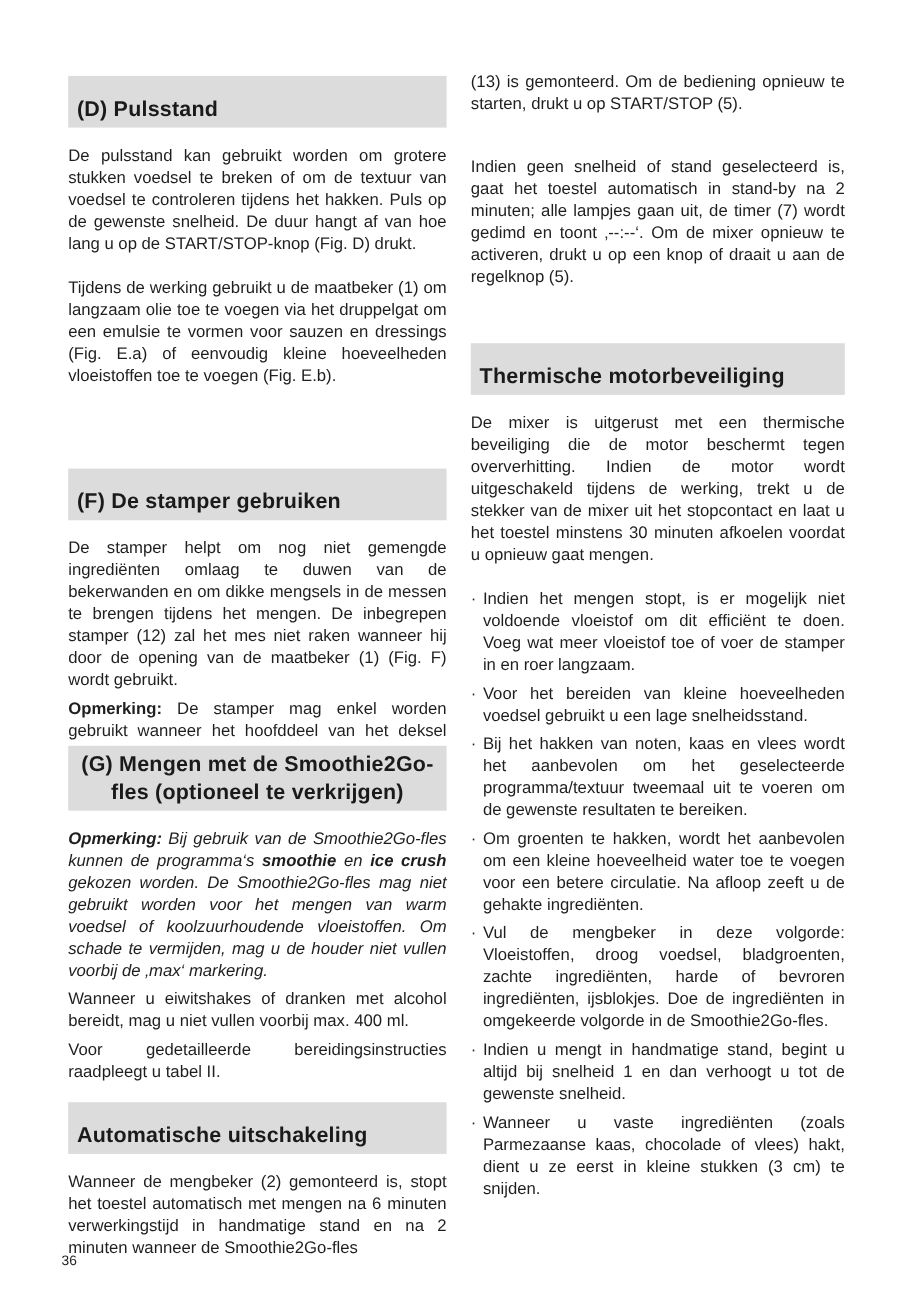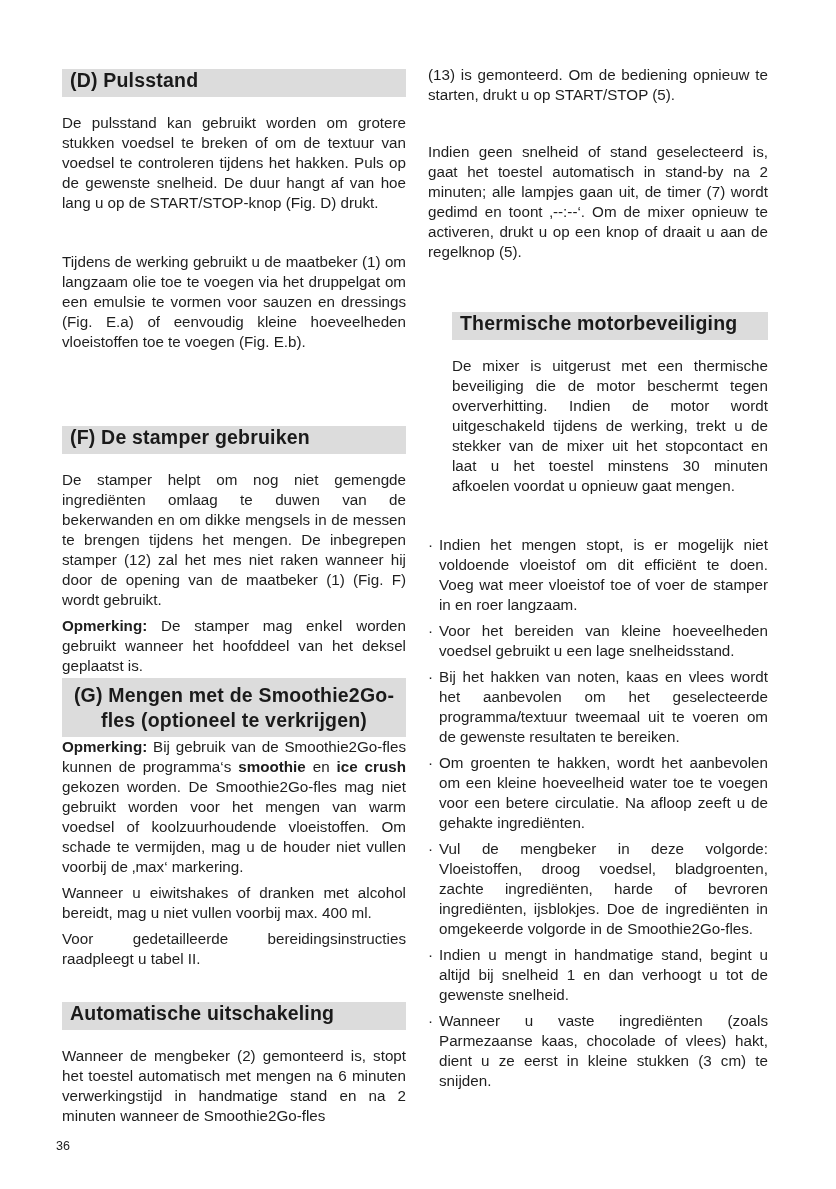--- a/index.html
+++ b/index.html
@@ -3,21 +3,21 @@
 <meta charset="utf-8">
 <style>
   html, body { margin:0; padding:0; background:#ffffff; }
   body { width:836px; height:1189px; position:relative; overflow:hidden;
          font-family:"Liberation Sans", "DejaVu Sans", sans-serif; color:#1e1e1e; }
   .col { position:absolute; top:0; }
   .col-left { left:62px; width:344px; }
   .col-right { left:428px; width:340px; }
   .block { position:absolute; left:0; right:0; }
   .heading { background:#dcdcdc; font-weight:bold; font-size:19.5px; line-height:23px;
-             padding:0 8px 5px 8px; letter-spacing:0.2px; color:#1a1a1a; }
+             padding:19px 8px 5px 8px; letter-spacing:0.2px; color:#1a1a1a; }
   .heading.two { line-height:25px; padding:5px 8px 4px 8px; }
   .heading .hang { display:block; padding-left:0; }
   .heading.two .l2 { display:block; padding-left:35px; }
   .heading.center { text-align:center; }
   p { margin:0; font-size:15.2px; line-height:20px; text-align:justify; text-align-last:left; }
   p + p { margin-top:6px; }
   b { font-weight:bold; }
   ul.bullets { list-style:none; margin:0; padding:0; }
   ul.bullets li { position:relative; padding-left:11px; font-size:15.2px; line-height:20px;
                   text-align:justify; text-align-last:left; margin-bottom:6px; }
@@ -42,42 +42,42 @@
     <div class="heading">(F) De stamper gebruiken</div>
     <p style="margin-top:16px;">De stamper helpt om nog niet gemengde ingrediënten omlaag te duwen van de bekerwanden en om dikke mengsels in de messen te brengen tijdens het mengen. De inbegrepen stamper (12) zal het mes niet raken wanneer hij door de opening van de maatbeker (1) (Fig. F) wordt gebruikt.</p>
     <p><b>Opmerking:</b><span> De stamper mag enkel worden gebruikt wanneer het hoofddeel van het deksel geplaatst is.</span></p>
   </div>
 
   <div class="block" style="top:678px;">
     <div class="heading two center">
       <span class="hang">(G) Mengen met de Smoothie2Go-</span>
       <span style="display:block;">fles (optioneel te verkrijgen)</span>
     </div>
-    <p style=""><b>Opmerking:</b><span> Bij gebruik van de Smoothie2Go-fles kunnen de programma‘s </span><b>smoothie</b><span> en </span><b>ice crush</b><span> gekozen worden. De Smoothie2Go-fles mag niet gebruikt worden voor het mengen van warm voedsel of koolzuurhoudende vloeistoffen. Om schade te vermijden, mag u de houder niet vullen voorbij de ‚max‘ markering.</span></p>
+    <p style="margin-top:16px;font-style:italic;"><b>Opmerking:</b><span> Bij gebruik van de Smoothie2Go-fles kunnen de programma‘s </span><b>smoothie</b><span> en </span><b>ice crush</b><span> gekozen worden. De Smoothie2Go-fles mag niet gebruikt worden voor het mengen van warm voedsel of koolzuurhoudende vloeistoffen. Om schade te vermijden, mag u de houder niet vullen voorbij de ‚max‘ markering.</span></p>
     <p>Wanneer u eiwitshakes of dranken met alcohol bereidt, mag u niet vullen voorbij max. 400 ml.</p>
     <p>Voor gedetailleerde bereidingsinstructies raadpleegt u tabel II.</p>
   </div>
 
   <div class="block" style="top:1002px;">
     <div class="heading">Automatische uitschakeling</div>
     <p style="margin-top:16px;">Wanneer de mengbeker (2) gemonteerd is, stopt het toestel automatisch met mengen na 6 minuten verwerkingstijd in handmatige stand en na 2 minuten wanneer de Smoothie2Go-fles</p>
   </div>
 </div>
 
 <div class="col col-right">
 
   <div class="block" style="top:65px;">
     <p>(13) is gemonteerd. Om de bediening opnieuw te starten, drukt u op START/STOP (5).</p>
   </div>
 
   <div class="block" style="top:126px;">
     <p style="margin-top:16px;">Indien geen snelheid of stand geselecteerd is, gaat het toestel automatisch in stand-by na 2 minuten; alle lampjes gaan uit, de timer (7) wordt gedimd en toont ‚--:--‘. Om de mixer opnieuw te activeren, drukt u op een knop of draait u aan de regelknop (5).</p>
   </div>
 
-  <div class="block" style="top:312px;margin-left:24px;">
+  <div class="block" style="top:312px;">
     <div class="heading">Thermische motorbeveiliging</div>
     <p style="margin-top:16px;">De mixer is uitgerust met een thermische beveiliging die de motor beschermt tegen oververhitting. Indien de motor wordt uitgeschakeld tijdens de werking, trekt u de stekker van de mixer uit het stopcontact en laat u het toestel minstens 30 minuten afkoelen voordat u opnieuw gaat mengen.</p>
   </div>
 
   <div class="block" style="top:519px;">
     <ul class="bullets" style="margin-top:16px;">
       <li><span class="dot">·</span><span>Indien het mengen stopt, is er mogelijk niet voldoende vloeistof om dit efficiënt te doen. Voeg wat meer vloeistof toe of voer de stamper in en roer langzaam.</span></li>
       <li><span class="dot">·</span><span>Voor het bereiden van kleine hoeveelheden voedsel gebruikt u een lage snelheidsstand.</span></li>
       <li><span class="dot">·</span><span>Bij het hakken van noten, kaas en vlees wordt het aanbevolen om het geselecteerde programma/textuur tweemaal uit te voeren om de gewenste resultaten te bereiken.</span></li>
       <li><span class="dot">·</span><span>Om groenten te hakken, wordt het aanbevolen om een kleine hoeveelheid water toe te voegen voor een betere circulatie. Na afloop zeeft u de gehakte ingrediënten.</span></li>

